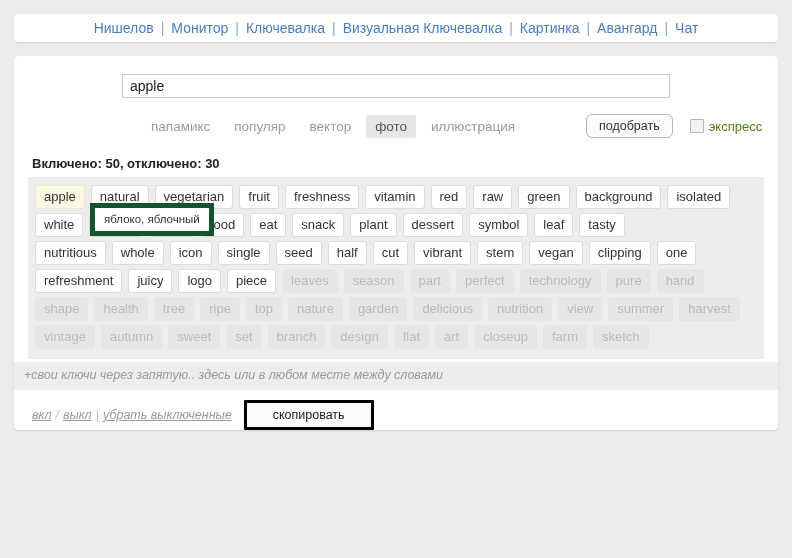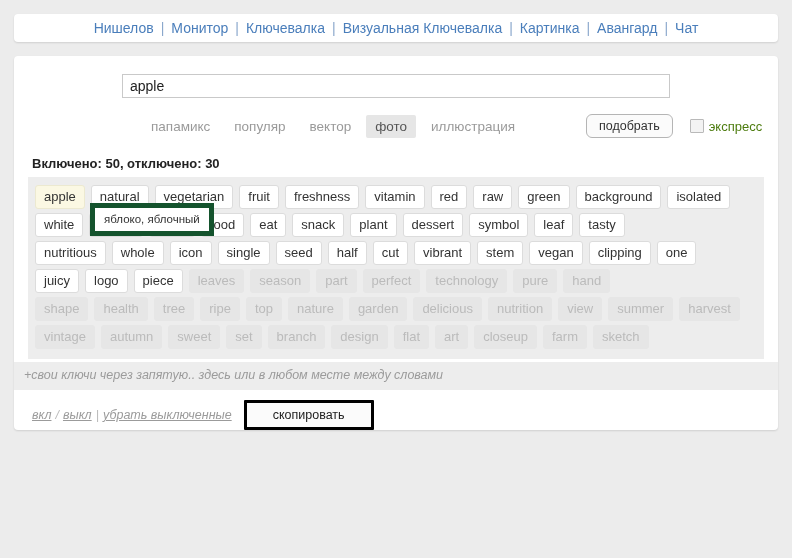--- a/index.html
+++ b/index.html
@@ -328,20 +328,21 @@
           <span class="tag">seed</span>
           <span class="tag">half</span>
           <span class="tag">cut</span>
           <span class="tag">vibrant</span>
           <span class="tag">stem</span>
           <span class="tag">vegan</span>
           <span class="tag">clipping</span>
           <span class="tag">one</span>
         </div>
         <div class="tag-row">
+          <span class="tag">refreshment</span>
           <span class="tag">juicy</span>
           <span class="tag">logo</span>
           <span class="tag">piece</span>
           <span class="tag off">leaves</span>
           <span class="tag off">season</span>
           <span class="tag off">part</span>
           <span class="tag off">perfect</span>
           <span class="tag off">technology</span>
           <span class="tag off">pure</span>
           <span class="tag off">hand</span>

